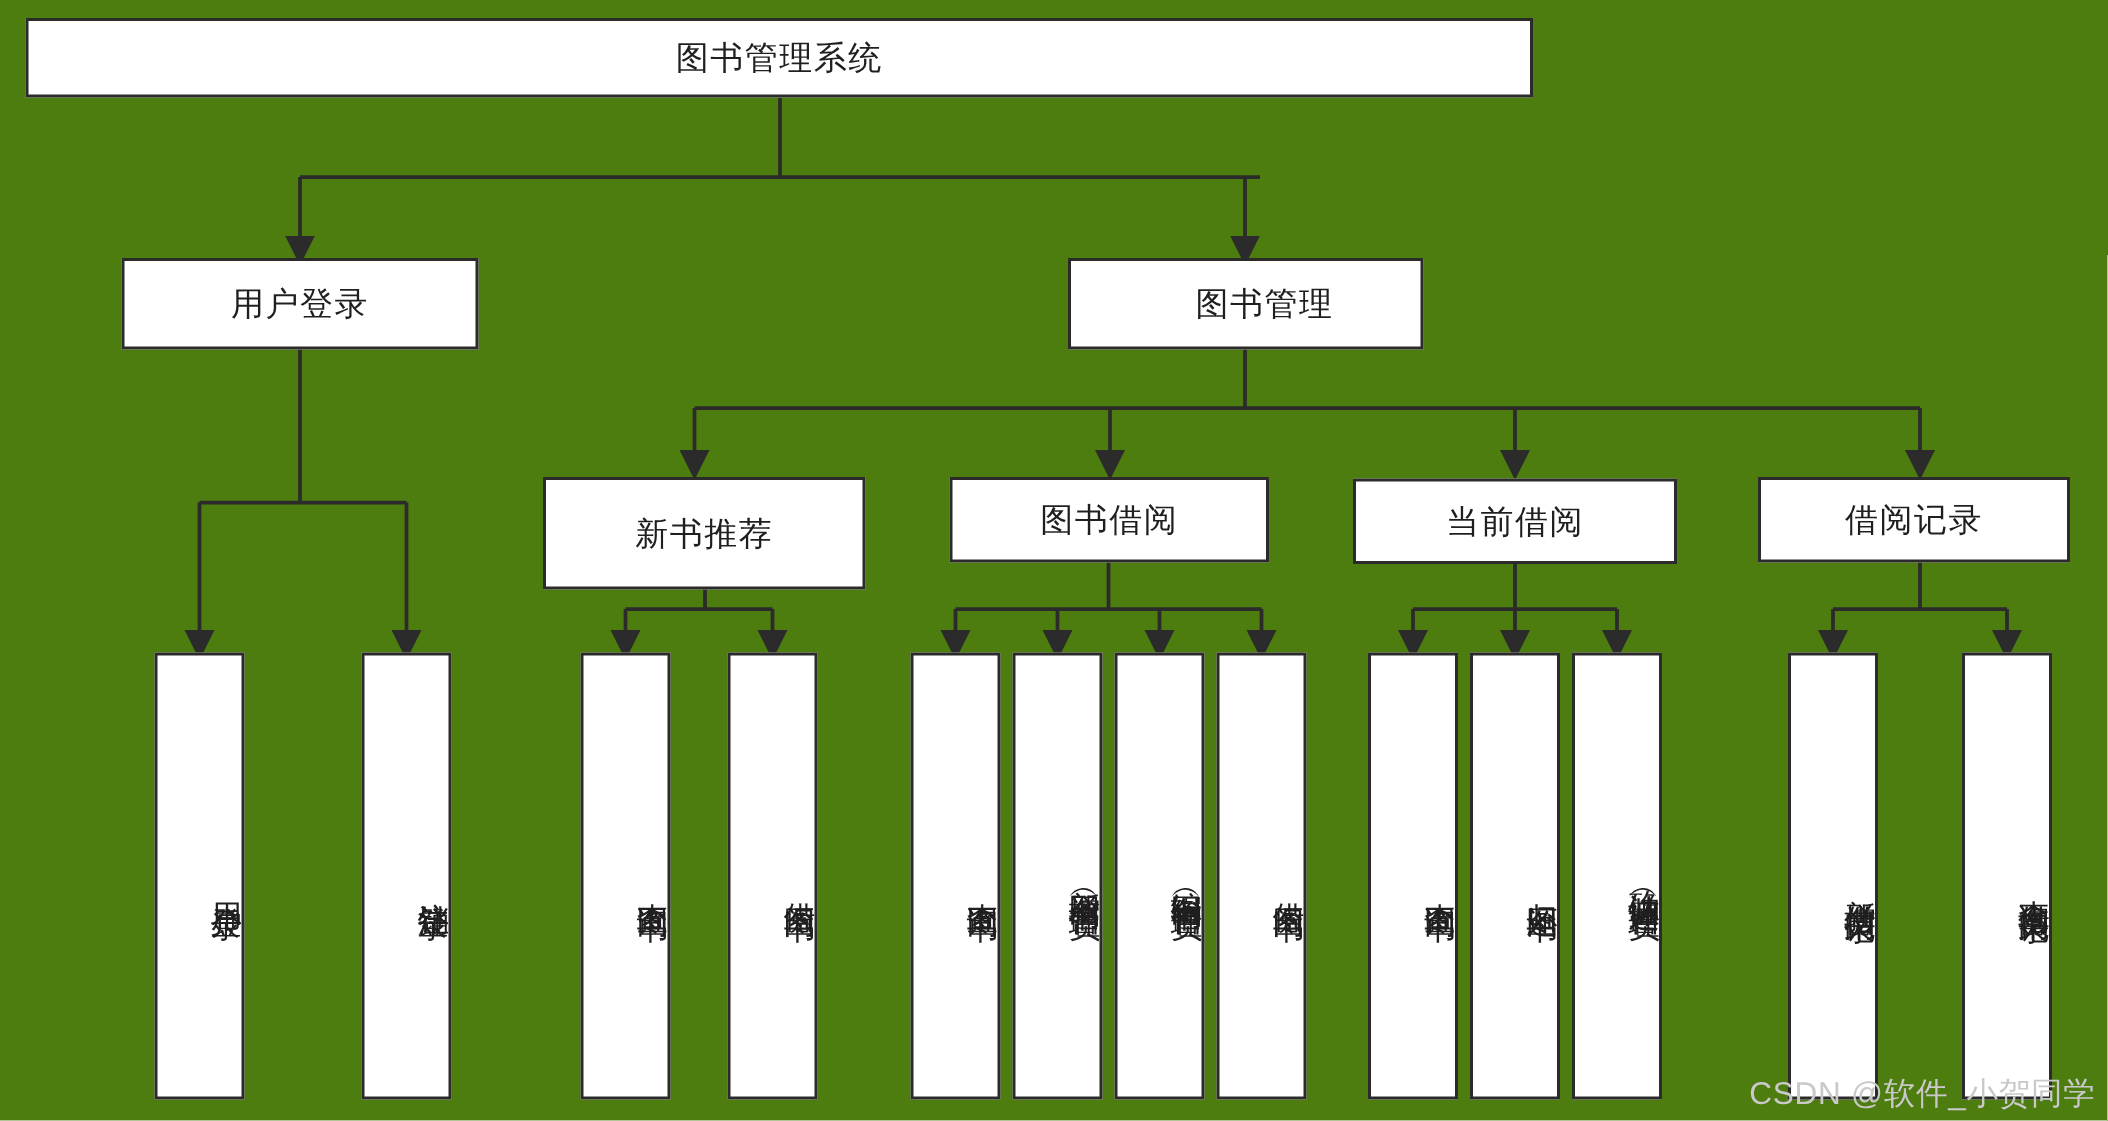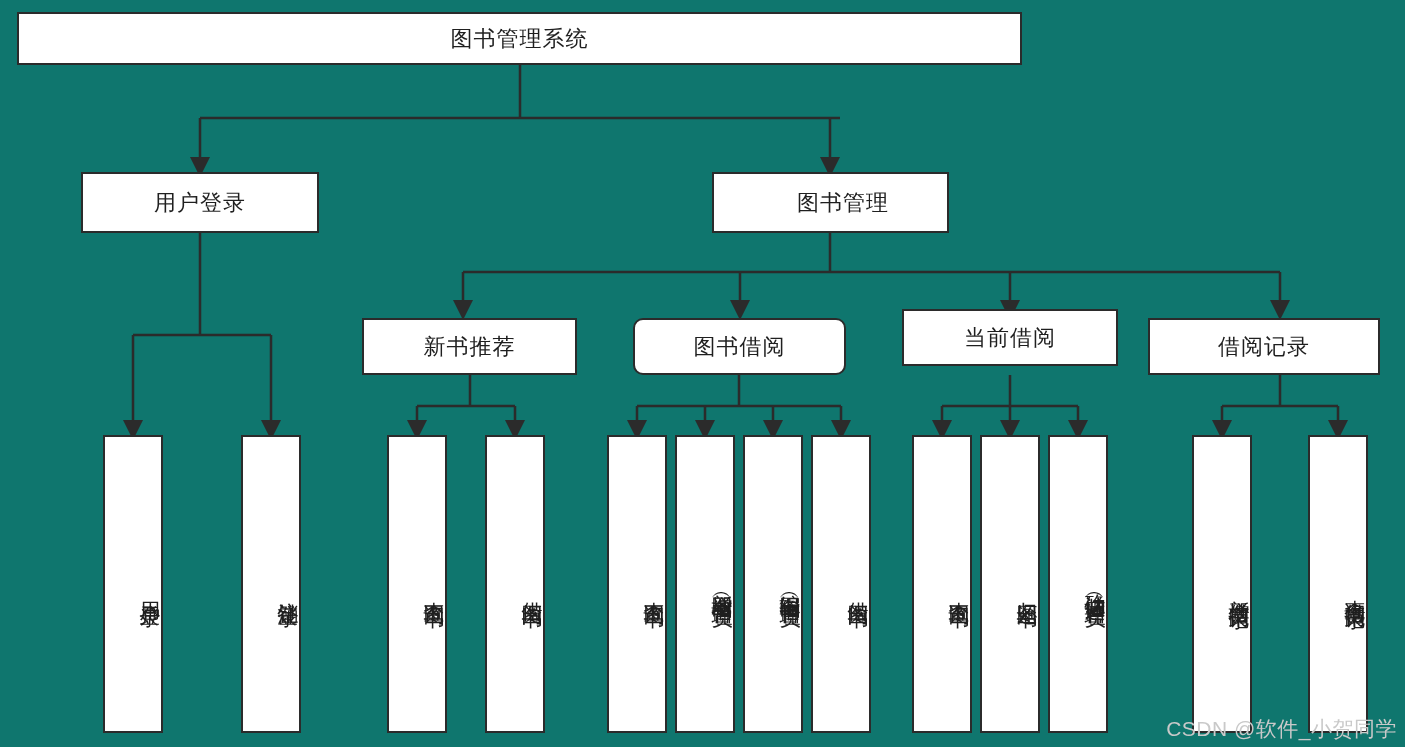--- a/index.html
+++ b/index.html
@@ -4,21 +4,21 @@
 <style>
   html, body {
     margin: 0;
     padding: 0;
     background: #ffffff;
   }
   #canvas {
     position: relative;
     width: 1405px;
     height: 747px;
-    background: #0f766e;
+    background: #4d7c0f;
     font-family: "Liberation Sans", "DejaVu Sans", sans-serif;
     overflow: hidden;
   }
   svg.wires {
     position: absolute;
     left: 0;
     top: 0;
     width: 1405px;
     height: 747px;
     pointer-events: none;
@@ -126,30 +126,30 @@
     <span class="label">图书管理系统</span>
   </div>
 
   <div class="node horiz" style="left:81px; top:172px; width:238px; height:61px;">
     <span class="label">用户登录</span>
   </div>
   <div class="node horiz" style="left:712px; top:172px; width:237px; height:61px;padding-left:25px;">
     <span class="label">图书管理</span>
   </div>
 
-  <div class="node horiz" style="left:362px; top:318px; width:215px; height:57px;">
+  <div class="node horiz" style="left:362px; top:318px; width:215px; height:75px;">
     <span class="label">新书推荐</span>
   </div>
-  <div class="node horiz" style="left:633px; top:318px; width:213px; height:57px;border-radius:10px;">
+  <div class="node horiz" style="left:633px; top:318px; width:213px; height:57px;">
     <span class="label">图书借阅</span>
   </div>
-  <div class="node horiz" style="left:902px; top:309px; width:216px; height:57px;">
+  <div class="node horiz" style="left:902px; top:319px; width:216px; height:57px;">
     <span class="label">当前借阅</span>
   </div>
-  <div class="node horiz" style="left:1148px; top:318px; width:232px; height:57px;">
+  <div class="node horiz" style="left:1172px; top:318px; width:208px; height:57px;">
     <span class="label">借阅记录</span>
   </div>
 
   <div class="node vert" style="left:103px; top:435px; width:60px; height:298px;">
     <span class="label">用户登录</span>
   </div>
   <div class="node vert" style="left:241px; top:435px; width:60px; height:298px;">
     <span class="label">注销登录</span>
   </div>
 

